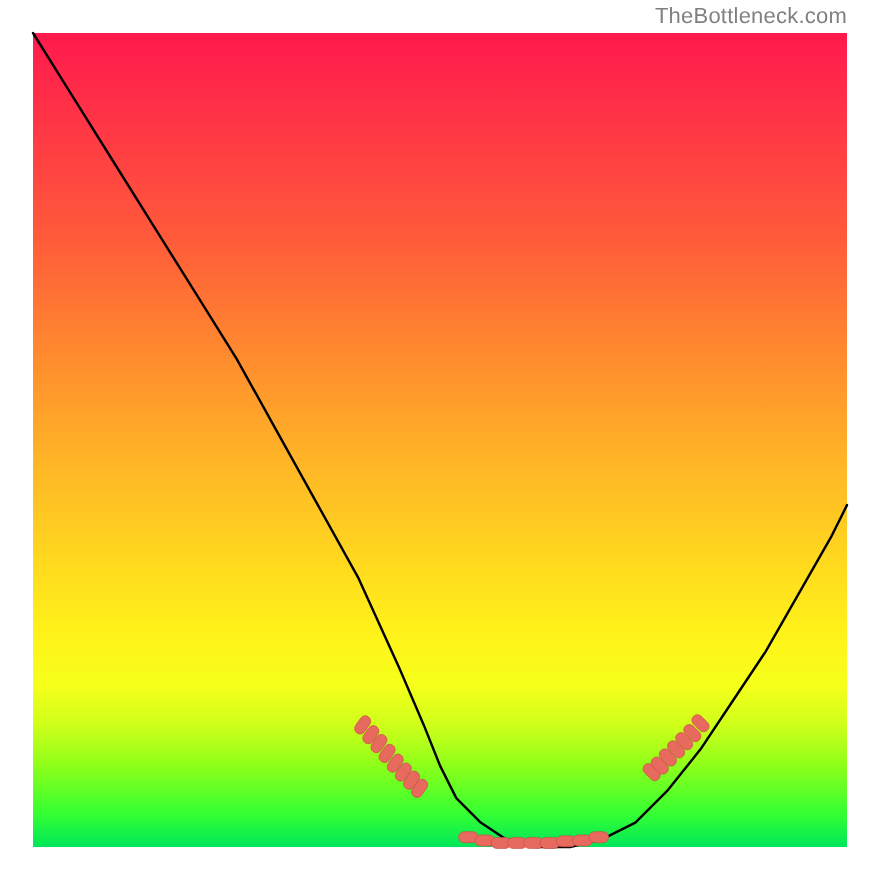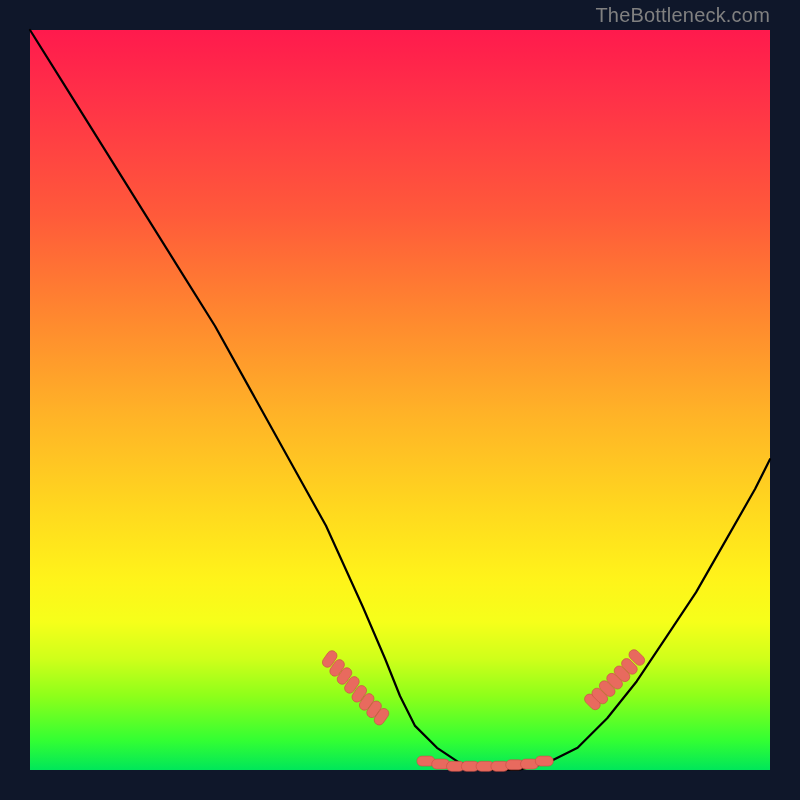--- a/index.html
+++ b/index.html
@@ -8,21 +8,21 @@
     width: 800px;
     height: 800px;
     background: #000;
     overflow: hidden;
     font-family: Arial, Helvetica, sans-serif;
   }
   .stage {
     position: relative;
     width: 800px;
     height: 800px;
-    background: #0f172a;
+    background: #ffffff;
   }
   .plot-area {
     position: absolute;
     left: 30px;
     top: 30px;
     width: 740px;
     height: 740px;
     
     background: linear-gradient(
       to bottom,

